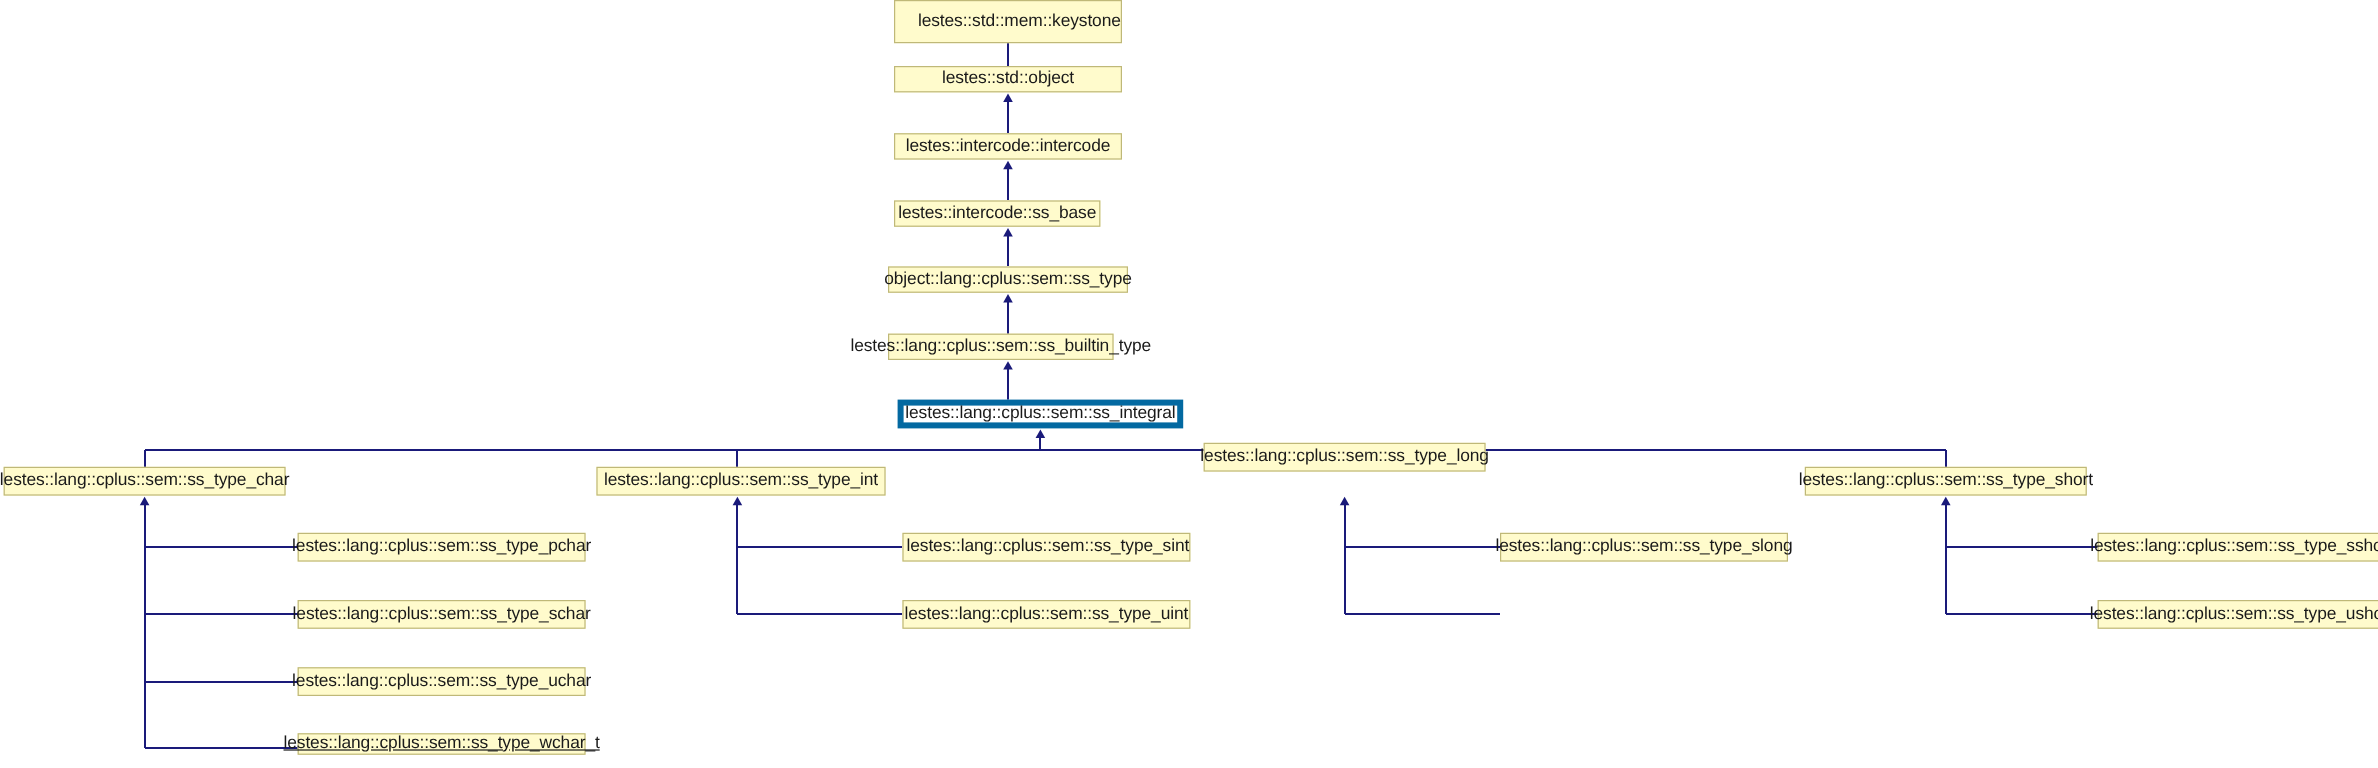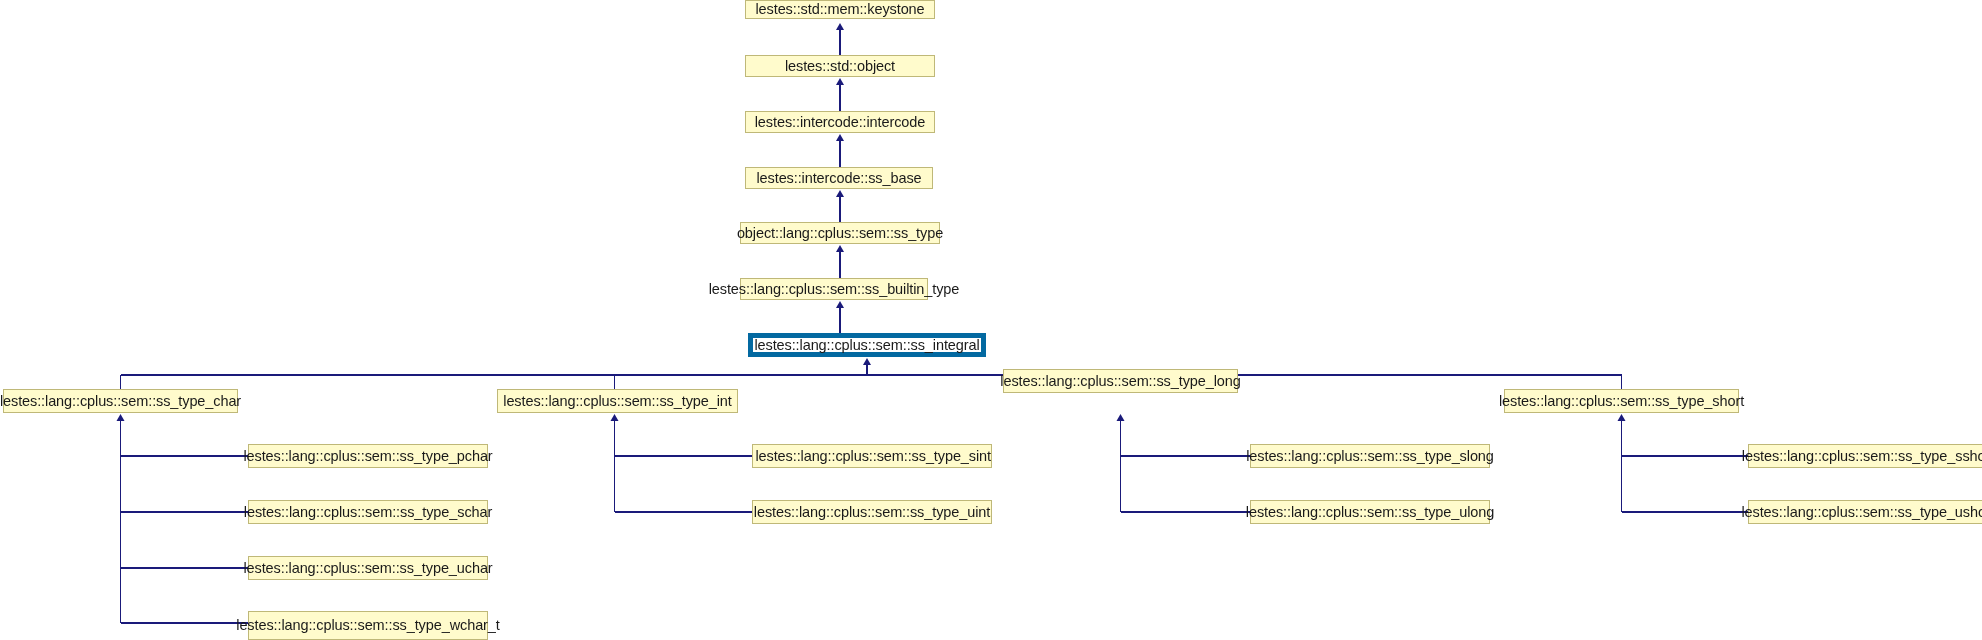--- a/index.html
+++ b/index.html
@@ -84,30 +84,30 @@
       <line x1="614.5" y1="512" x2="752" y2="512" stroke="#1a1a7a" stroke-width="1.6" shape-rendering="crispEdges"></line>
       <line x1="1120.5" y1="420" x2="1120.5" y2="512" stroke="#1a1a7a" stroke-width="1.6" shape-rendering="crispEdges"></line>
       <polygon points="1120.5,414 1116.5,421 1124.5,421" fill="#1a1a7a"></polygon>
       <line x1="1120.5" y1="456" x2="1250" y2="456" stroke="#1a1a7a" stroke-width="1.6" shape-rendering="crispEdges"></line>
       <line x1="1120.5" y1="512" x2="1250" y2="512" stroke="#1a1a7a" stroke-width="1.6" shape-rendering="crispEdges"></line>
       <line x1="1621.5" y1="420" x2="1621.5" y2="512" stroke="#1a1a7a" stroke-width="1.6" shape-rendering="crispEdges"></line>
       <polygon points="1621.5,414 1617.5,421 1625.5,421" fill="#1a1a7a"></polygon>
       <line x1="1621.5" y1="456" x2="1748" y2="456" stroke="#1a1a7a" stroke-width="1.6" shape-rendering="crispEdges"></line>
       <line x1="1621.5" y1="512" x2="1748" y2="512" stroke="#1a1a7a" stroke-width="1.6" shape-rendering="crispEdges"></line>
     </svg>
-<div class="node" style="left: 745px; top: 0px; width: 190px; height: 19px;">
+<div class="node" style="left: 745px; top: 0px; width: 190px; height: 36px; justify-content: flex-end;">
       <span class="node-label">lestes::std::mem::keystone</span>
     </div>
     <div class="node" style="left: 745px; top: 55px; width: 190px; height: 22px;">
       <span class="node-label">lestes::std::object</span>
     </div>
     <div class="node" style="left: 745px; top: 111px; width: 190px; height: 22px;">
       <span class="node-label">lestes::intercode::intercode</span>
     </div>
-    <div class="node" style="left: 745px; top: 167px; width: 188px; height: 22px;">
+    <div class="node" style="left: 745px; top: 167px; width: 172px; height: 22px;">
       <span class="node-label">lestes::intercode::ss_base</span>
     </div>
     <div class="node" style="left: 740px; top: 222px; width: 200px; height: 22px;">
       <span class="node-label">object::lang::cplus::sem::ss_type</span>
     </div>
     <div class="node" style="left: 740px; top: 278px; width: 188px; height: 22px;">
       <span class="node-label">lestes::lang::cplus::sem::ss_builtin_type</span>
     </div>
     <div class="node focus" style="left: 748px; top: 333px; width: 238px; height: 24px;">
       <span class="node-label">lestes::lang::cplus::sem::ss_integral</span>
@@ -126,34 +126,31 @@
     </div>
     <div class="node" style="left: 248px; top: 444px; width: 240px; height: 24px;">
       <span class="node-label">lestes::lang::cplus::sem::ss_type_pchar</span>
     </div>
     <div class="node" style="left: 248px; top: 500px; width: 240px; height: 24px;">
       <span class="node-label">lestes::lang::cplus::sem::ss_type_schar</span>
     </div>
     <div class="node" style="left: 248px; top: 556px; width: 240px; height: 24px;">
       <span class="node-label">lestes::lang::cplus::sem::ss_type_uchar</span>
     </div>
-    <div class="node" style="left: 248px; top: 611px; width: 240px; height: 29px;">
+    <div class="node" style="left: 248px; top: 611px; width: 240px; height: 18px; text-decoration: underline;">
       <span class="node-label">lestes::lang::cplus::sem::ss_type_wchar_t</span>
     </div>
     <div class="node" style="left: 752px; top: 444px; width: 240px; height: 24px; justify-content: flex-end;">
       <span class="node-label">lestes::lang::cplus::sem::ss_type_sint</span>
     </div>
     <div class="node" style="left: 752px; top: 500px; width: 240px; height: 24px;">
       <span class="node-label">lestes::lang::cplus::sem::ss_type_uint</span>
     </div>
     <div class="node" style="left: 1250px; top: 444px; width: 240px; height: 24px;">
       <span class="node-label">lestes::lang::cplus::sem::ss_type_slong</span>
     </div>
-    <div class="node" style="left: 1250px; top: 500px; width: 240px; height: 24px;">
-      <span class="node-label">lestes::lang::cplus::sem::ss_type_ulong</span>
-    </div>
     <div class="node" style="left: 1748px; top: 444px; width: 240px; height: 24px;">
       <span class="node-label">lestes::lang::cplus::sem::ss_type_sshort</span>
     </div>
     <div class="node" style="left: 1748px; top: 500px; width: 240px; height: 24px;">
       <span class="node-label">lestes::lang::cplus::sem::ss_type_ushort</span>
     </div>
   </div>
 
 </body></html>

